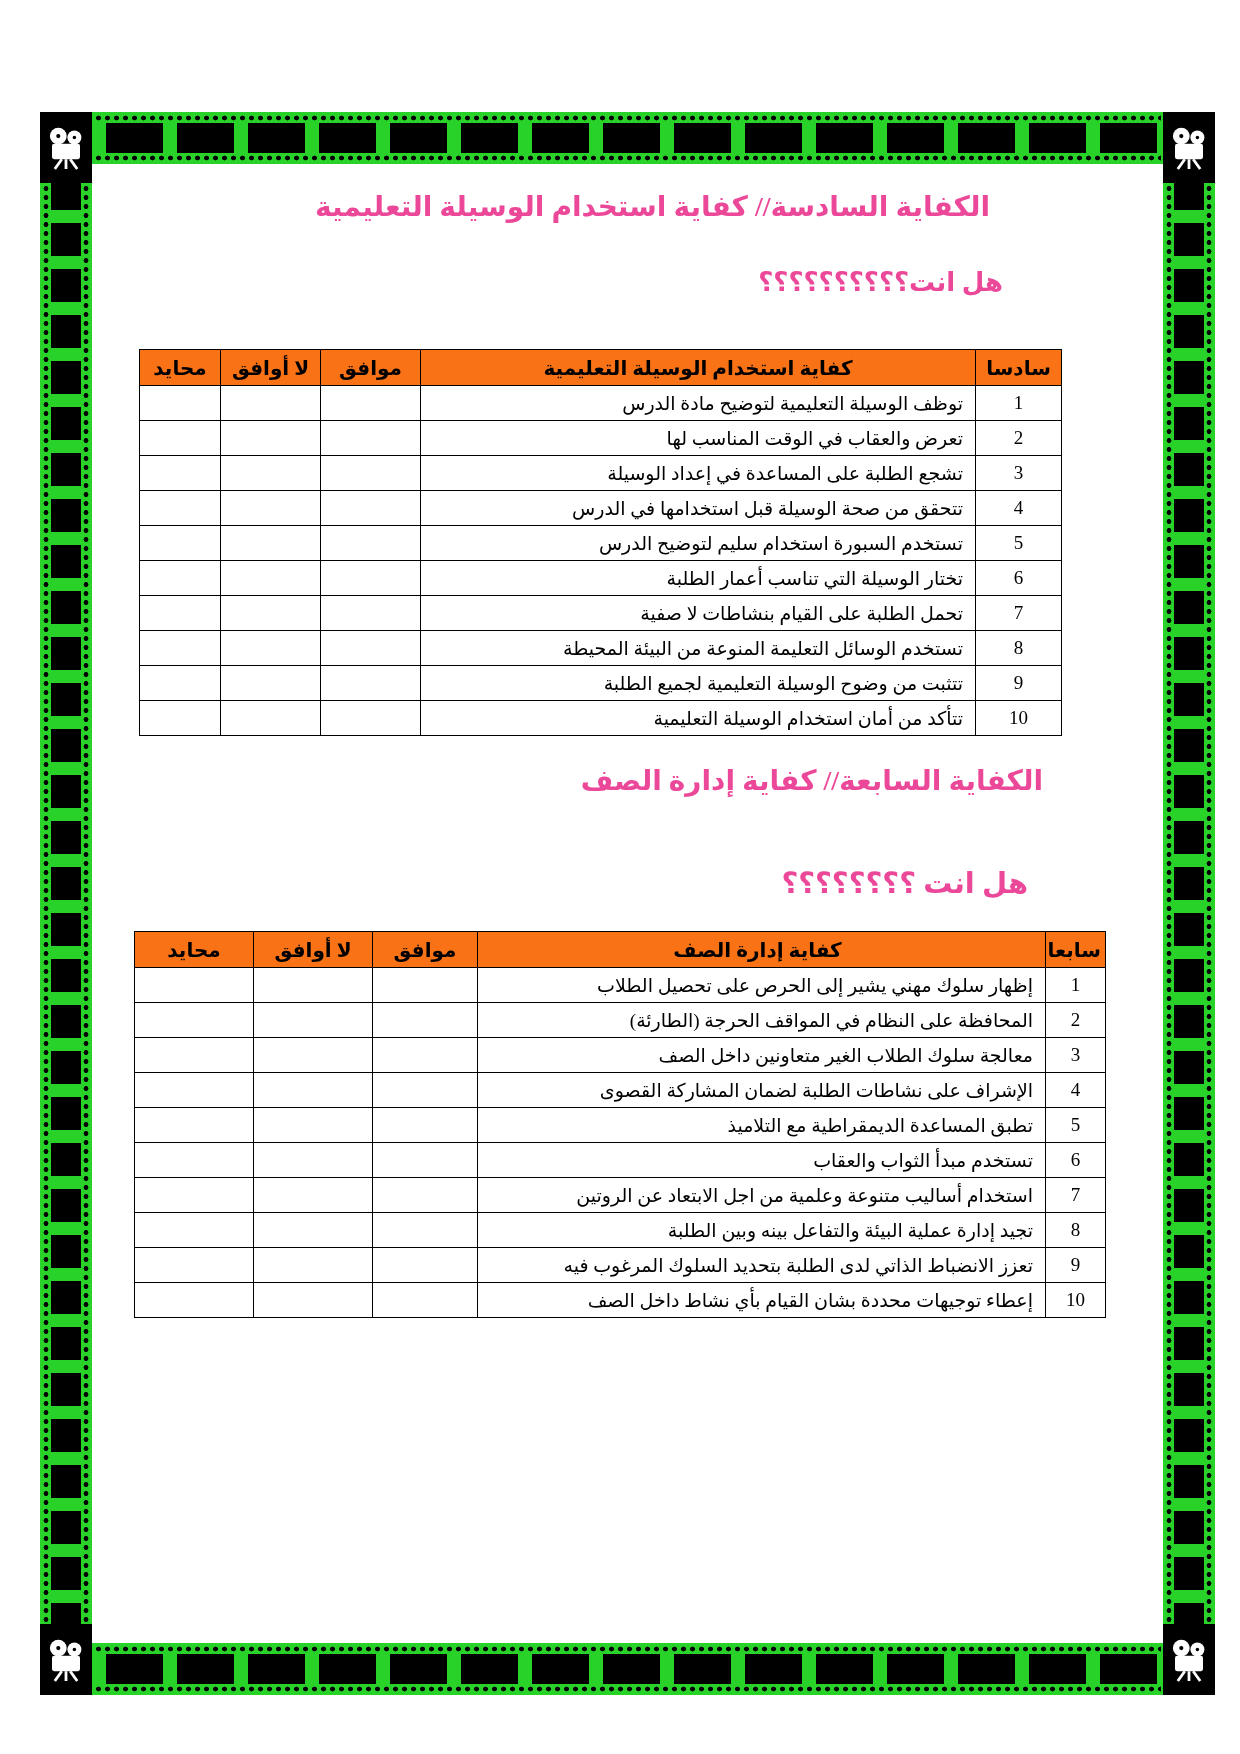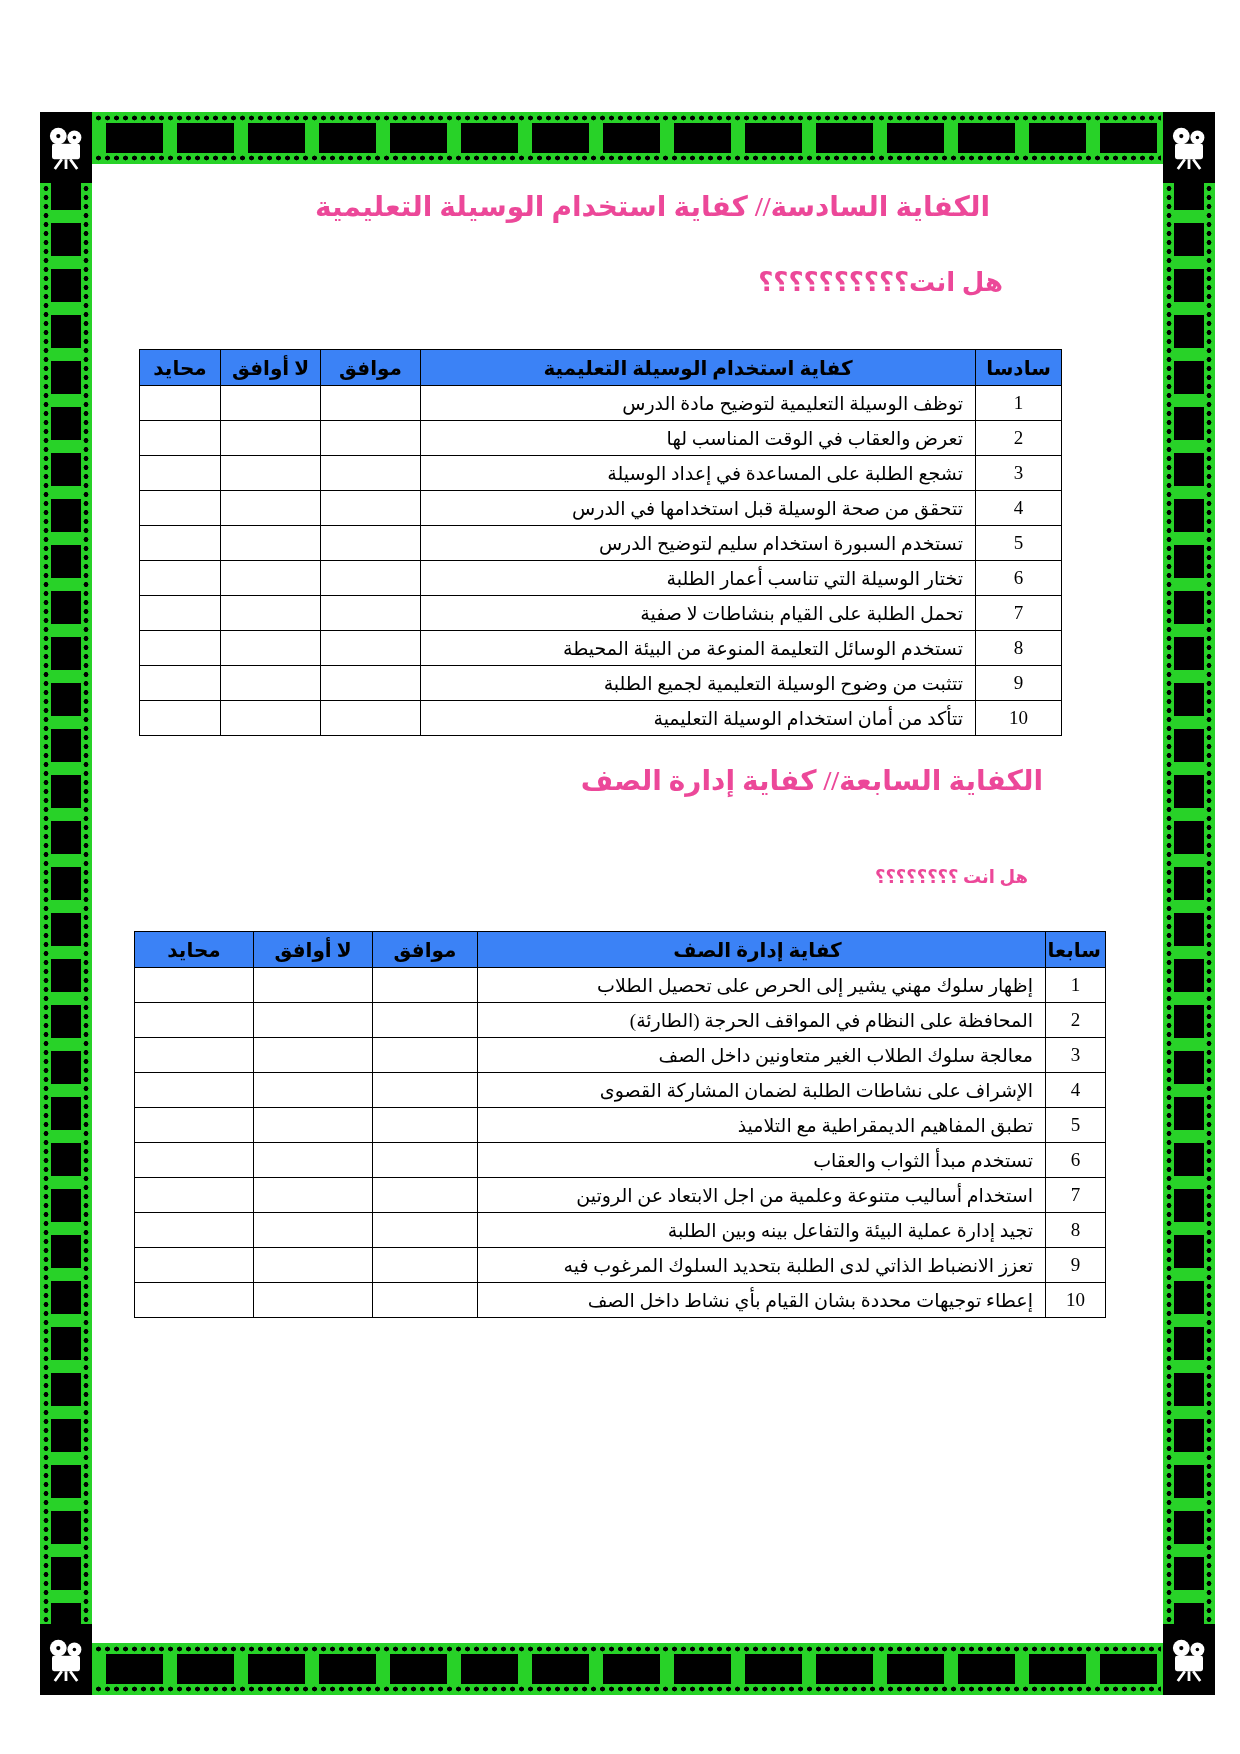--- a/index.html
+++ b/index.html
@@ -36,29 +36,29 @@
   .corner-tl { left:0; top:0; } .corner-tr { right:0; top:0; }
   .corner-bl { left:0; bottom:0; } .corner-br { right:0; bottom:0; }
   .corner svg { width:42px; height:48px; }
 
   
   .heading { position:absolute; direction:rtl; white-space:nowrap;
     color:#ec4899; font-weight:bold; }
   #s6-title { top:190px; right:250px; font-size:28px; }
   #s6-q     { top:267px; right:237px; font-size:26px; }
   #s7-title { top:764px; right:197px; font-size:28px; }
-  #s7-q     { top:866px; right:212px; font-size:18px; }
+  #s7-q     { top:866px; right:212px; font-size:29px; }
 
   
   table { position:absolute; direction:rtl; border-collapse:collapse; table-layout:fixed;
     background:#fff; }
   #t6 { left:139px; top:349px; width:922px; }
   #t7 { left:134px; top:931px; width:971px; }
   th, td { border:1px solid #000; overflow:hidden; white-space:nowrap; }
-  th { background:#3b82f6; height:36px; font-weight:bold; font-size:20px; text-align:center; padding:0 4px; }
+  th { background:#f97316; height:36px; font-weight:bold; font-size:20px; text-align:center; padding:0 4px; }
   td { height:35px; font-size:19px; }
   td.c-num { text-align:center; }
   td.c-item { text-align:right; padding-right:12px; padding-left:6px; }
   #t6 th.h-item { text-align:center; }
   #t7 th.h-item { padding-right:12px; }
 </style>
 </head>
 <body>
 
 <div class="film-frame">
@@ -253,21 +253,21 @@
       </tr>
       <tr>
         <td class="c-num">4</td>
         <td class="c-item">الإشراف على نشاطات الطلبة لضمان المشاركة القصوى</td>
         <td class="c-opt"></td>
         <td class="c-opt"></td>
         <td class="c-opt"></td>
       </tr>
       <tr>
         <td class="c-num">5</td>
-        <td class="c-item">تطبق المفاهيم الديمقراطية مع التلاميذ</td>
+        <td class="c-item">تطبق المساعدة الديمقراطية مع التلاميذ</td>
         <td class="c-opt"></td>
         <td class="c-opt"></td>
         <td class="c-opt"></td>
       </tr>
       <tr>
         <td class="c-num">6</td>
         <td class="c-item">تستخدم مبدأ الثواب والعقاب</td>
         <td class="c-opt"></td>
         <td class="c-opt"></td>
         <td class="c-opt"></td>

